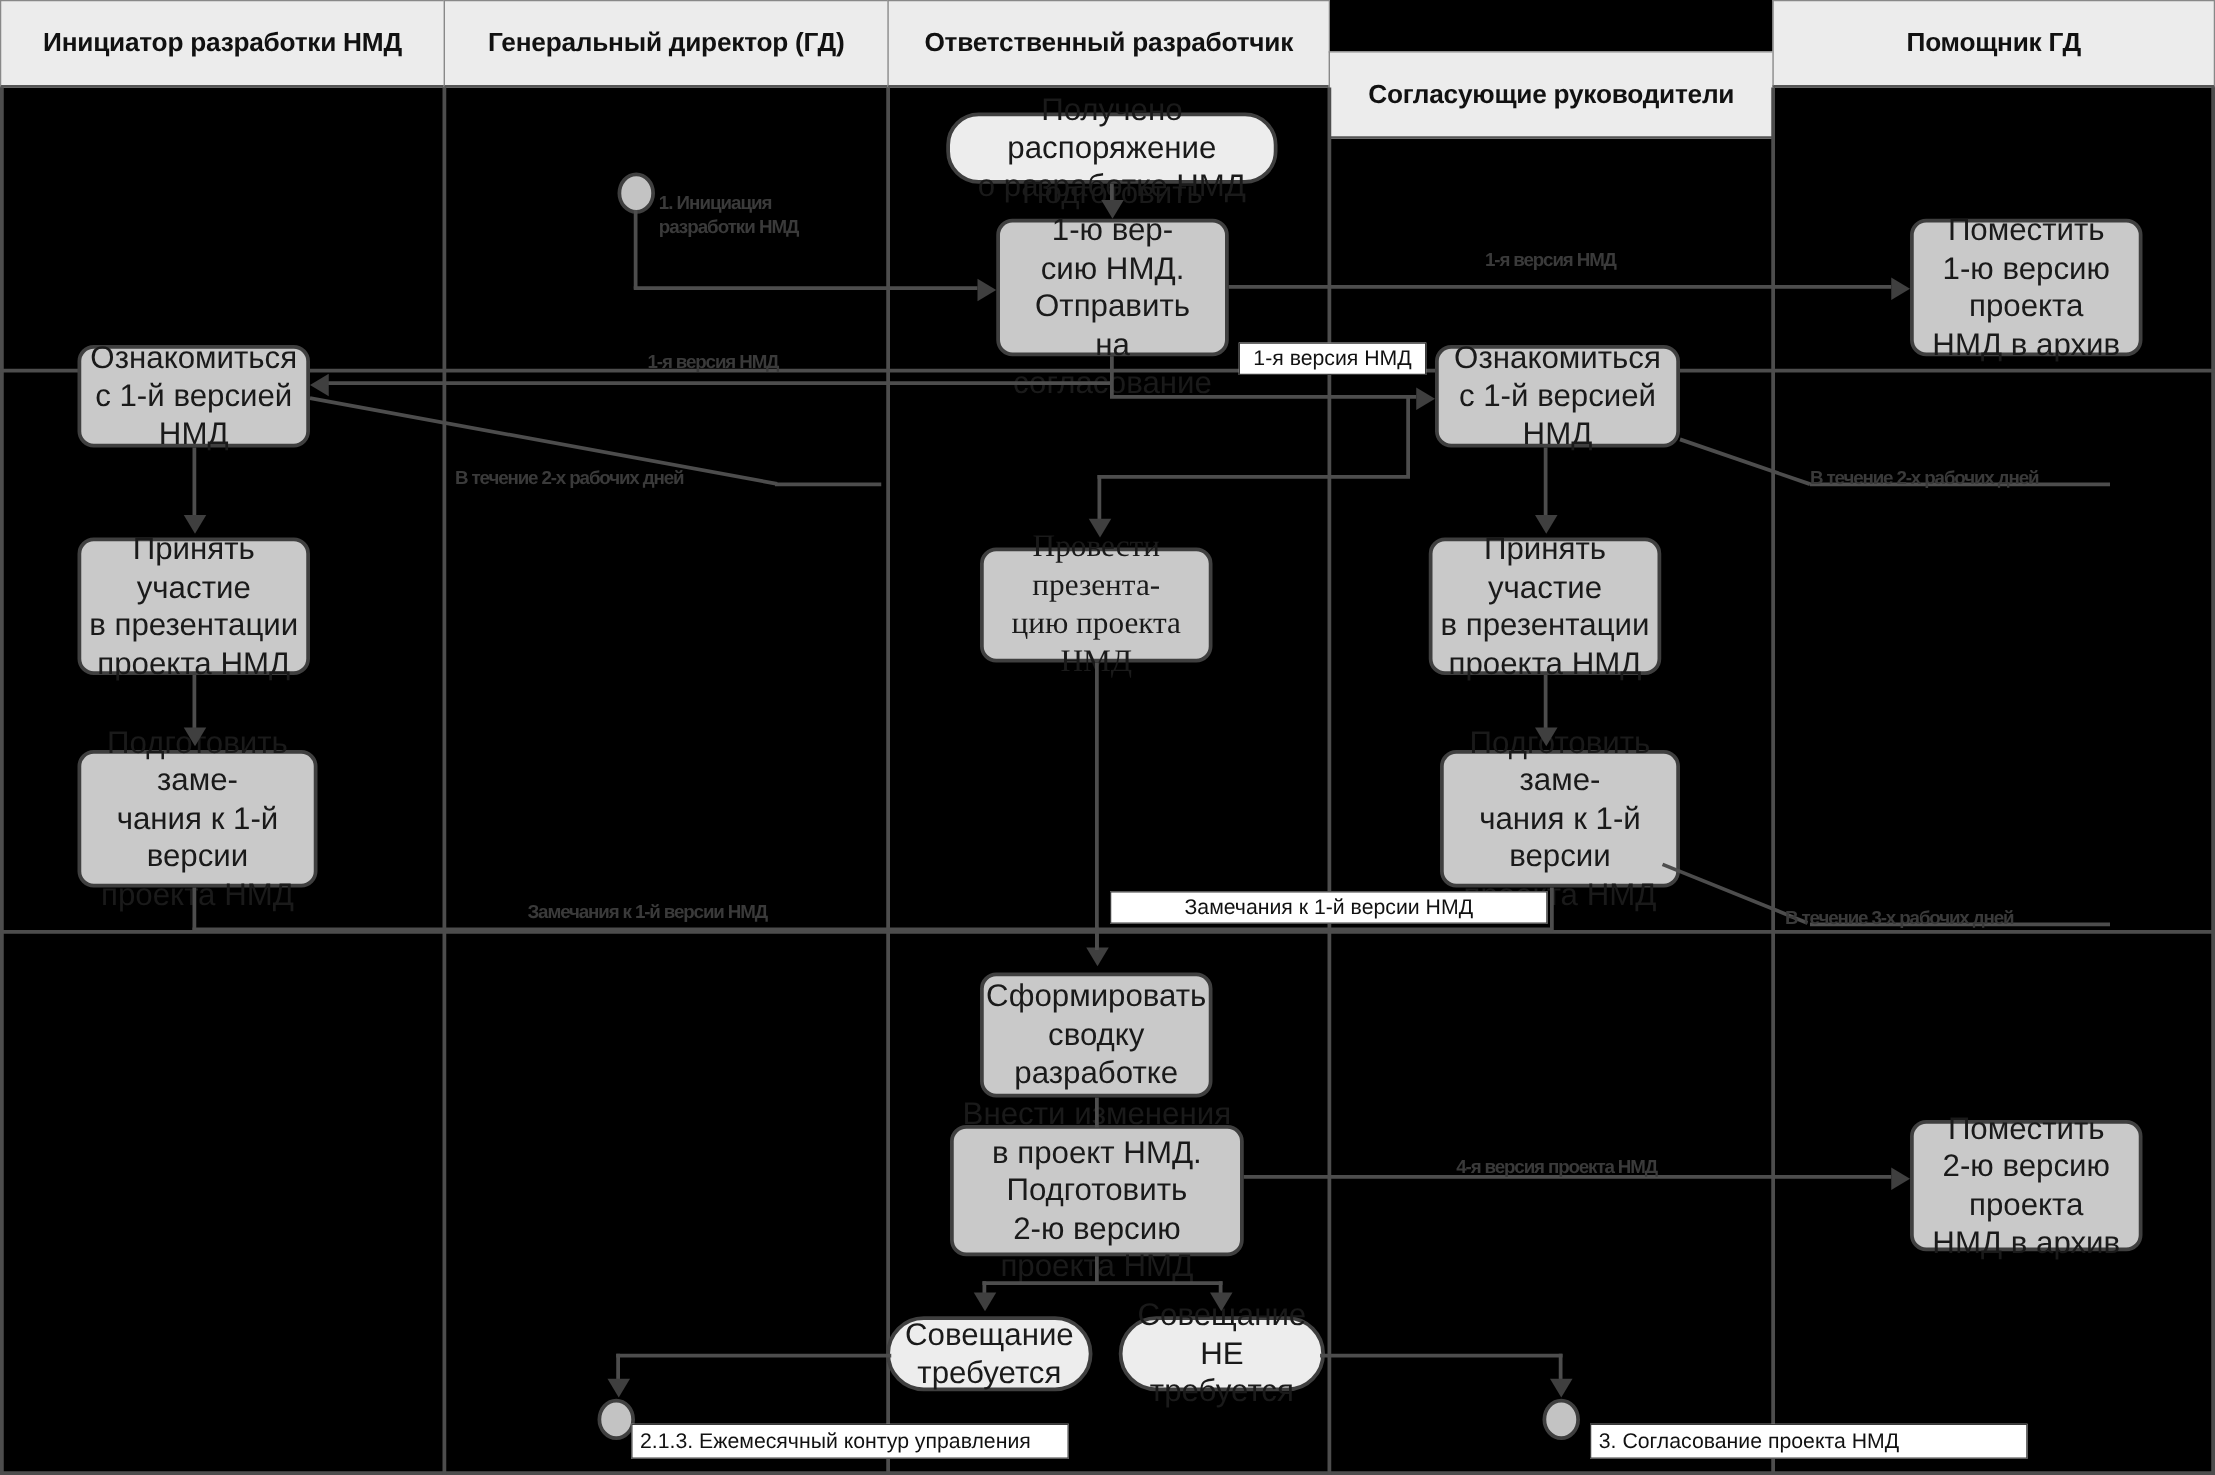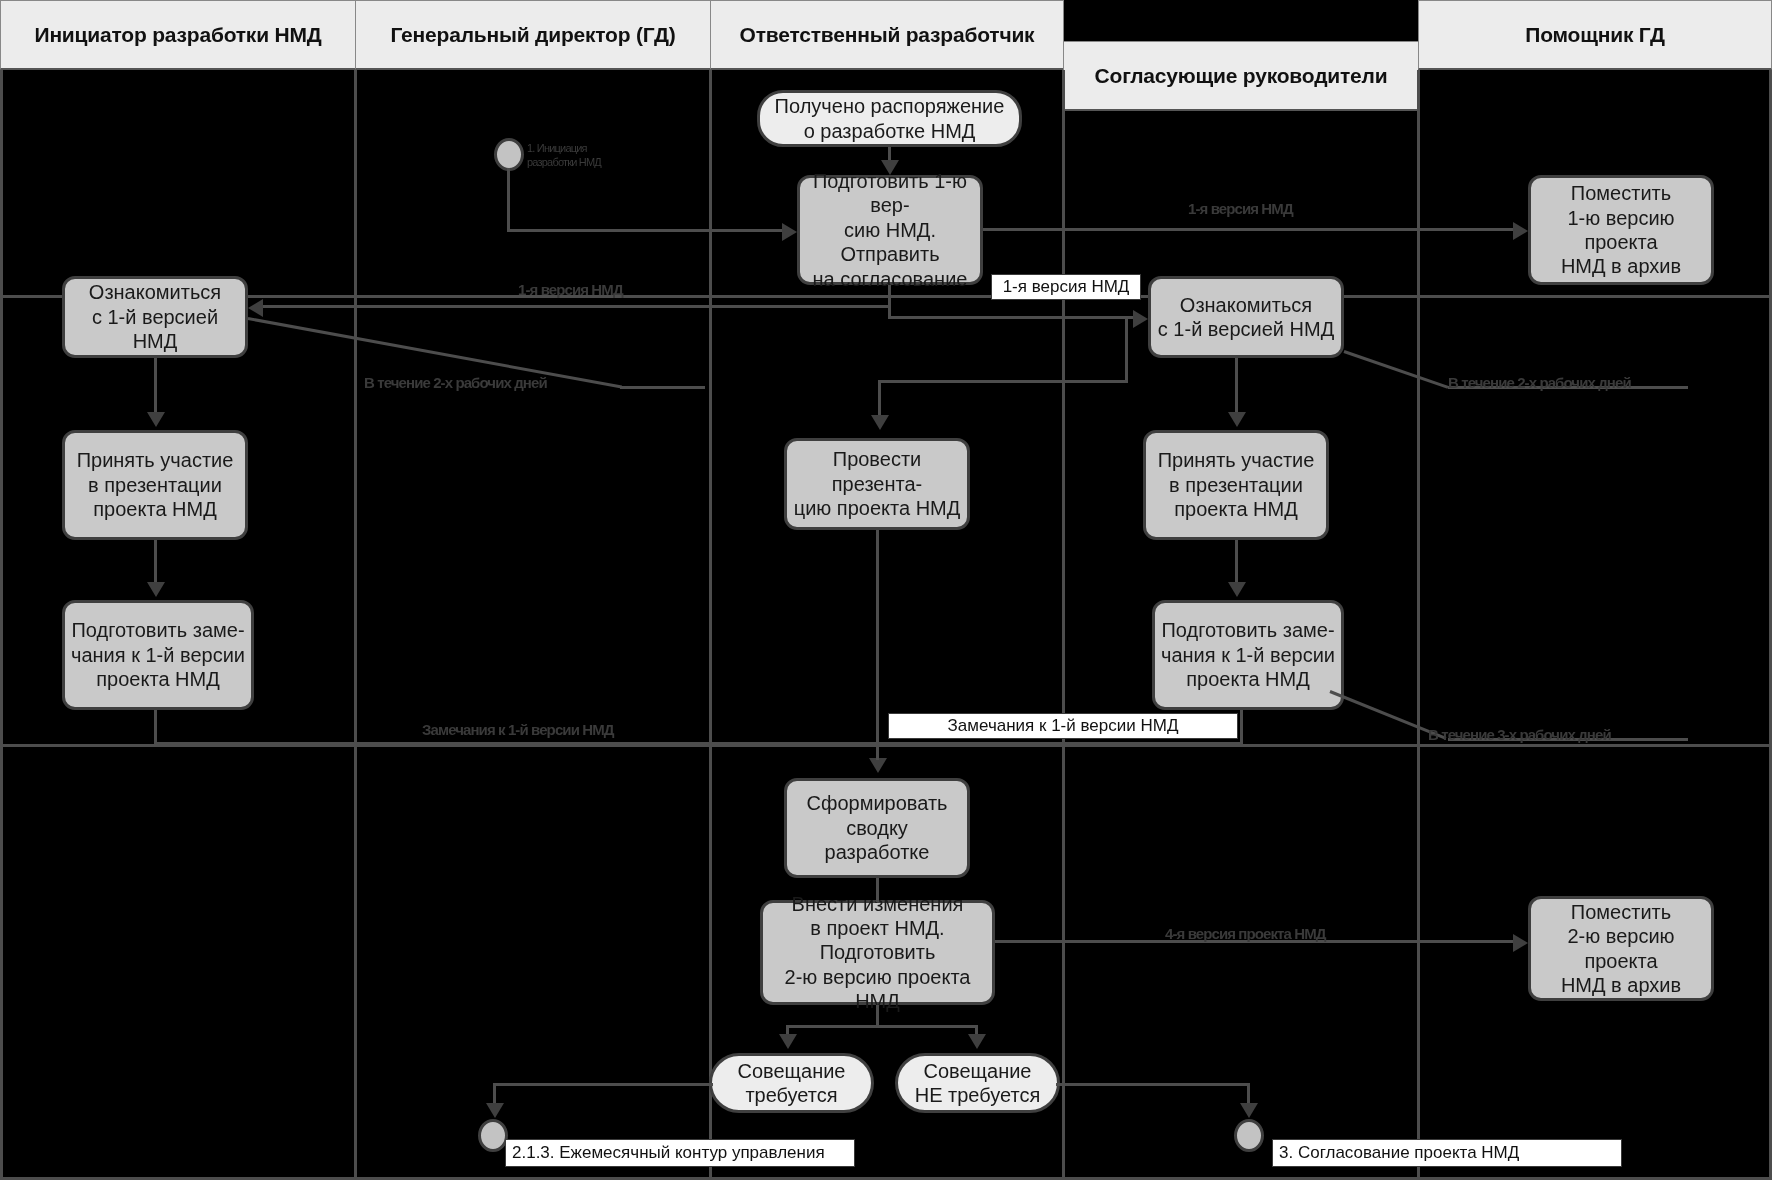--- a/index.html
+++ b/index.html
@@ -25,21 +25,21 @@
   
   .frame-l{position:absolute;left:0;top:70px;width:3px;height:1110px;background:#4d4d4d;}
   .frame-r{position:absolute;left:1769px;top:70px;width:3px;height:1110px;background:#4d4d4d;}
   .frame-b{position:absolute;left:0;top:1177px;width:1772px;height:3px;background:#4d4d4d;}
 
   
   .node{
     position:absolute;box-sizing:border-box;
     background:#c9c9c9;border:3px solid #3f3f3f;border-radius:13px;
     display:flex;align-items:center;justify-content:center;
-    text-align:center;color:#1a1a1a;font-size:20px;line-height:1.22;
+    text-align:center;color:#1a1a1a;font-size:25px;line-height:1.22;
     padding:4px 6px;
   }
   .node.event{background:#ededed;border-radius:26px;}
   .node.terminal{background:#ededed;border-radius:32px;}
 
   
   .circ{
     position:absolute;width:30px;height:33px;border-radius:50%;
     background:#c3c3c3;border:3px solid #3f3f3f;box-sizing:border-box;
   }
@@ -83,21 +83,21 @@
 
   <div class="lane-sep" style="left:354px;height:1110px;"></div>
   <div class="lane-sep" style="left:709px;height:1110px;"></div>
   <div class="lane-sep" style="left:1062px;height:1110px;"></div>
   <div class="lane-sep" style="left:1417px;height:1110px;"></div>
 
   <div class="band-sep" style="left:0px;top:295px;width:1772px;"></div>
   <div class="band-sep" style="left:0px;top:744px;width:1772px;"></div>
 
   <div class="circ" style="left:494px;top:138px;"></div>
-  <div style="position:absolute;left:527px;top:141px;width:180px;color:#3a3a3a;font-size:11px;font-weight:normal;line-height:1.28;letter-spacing:-0.8px;">
+  <div style="position:absolute;left:527px;top:153px;width:180px;color:#3a3a3a;font-size:15px;font-weight:bold;line-height:1.28;letter-spacing:-0.8px;">
     <div>1. Инициация</div>
     <div>разработки НМД</div>
   </div>
 
   <div class="node event" style="left:757px;top:90px;width:265px;height:57px;flex-direction:column;">
     <span>Получено распоряжение</span>
     <span>о разработке НМД</span>
   </div>
 
   <div class="node" style="left:797px;top:175px;width:186px;height:110px;flex-direction:column;">
@@ -121,21 +121,21 @@
     <span>Ознакомиться</span>
     <span>с 1-й версией НМД</span>
   </div>
 
   <div class="node" style="left:62px;top:430px;width:186px;height:110px;flex-direction:column;">
     <span>Принять участие</span>
     <span>в презентации</span>
     <span>проекта НМД</span>
   </div>
 
-  <div class="node" style="left:784px;top:438px;width:186px;height:92px;flex-direction:column;">
+  <div class="node" style="left:784px;top:438px;width:186px;height:92px;flex-direction:column;font-family:Liberation Serif, serif;">
     <span>Провести презента-</span>
     <span>цию проекта НМД</span>
   </div>
 
   <div class="node" style="left:1143px;top:430px;width:186px;height:110px;flex-direction:column;">
     <span>Принять участие</span>
     <span>в презентации</span>
     <span>проекта НМД</span>
   </div>
 

